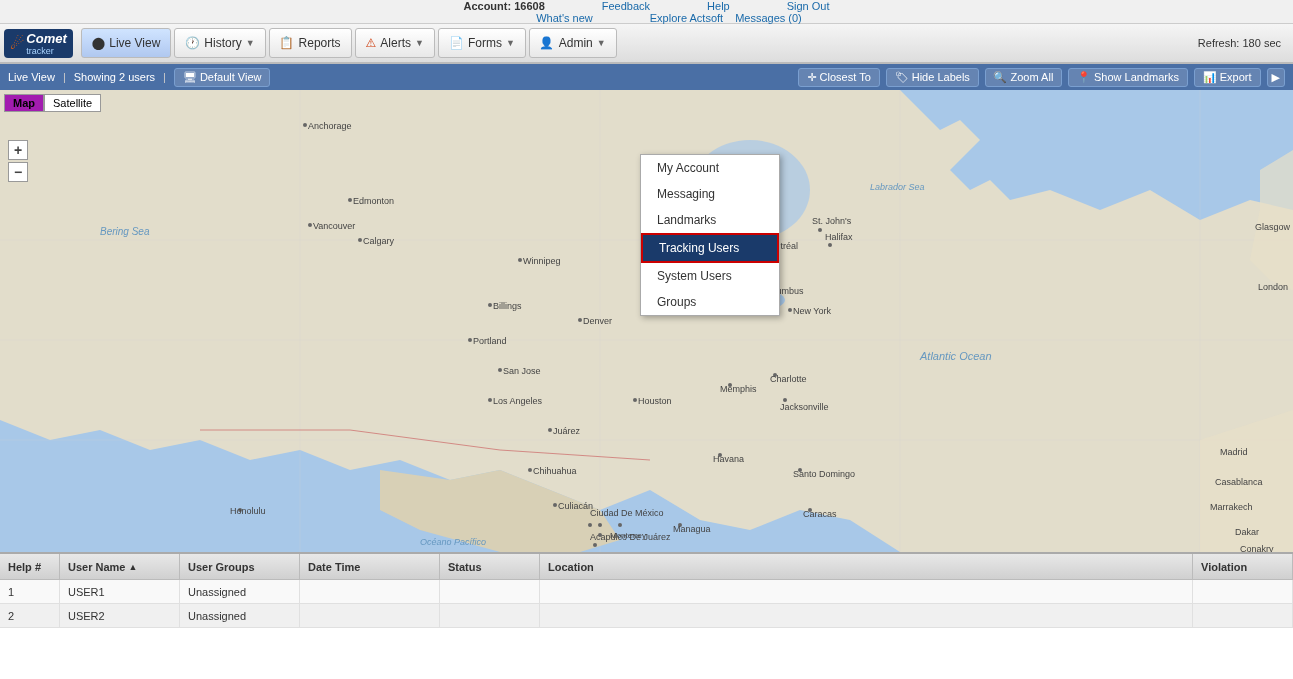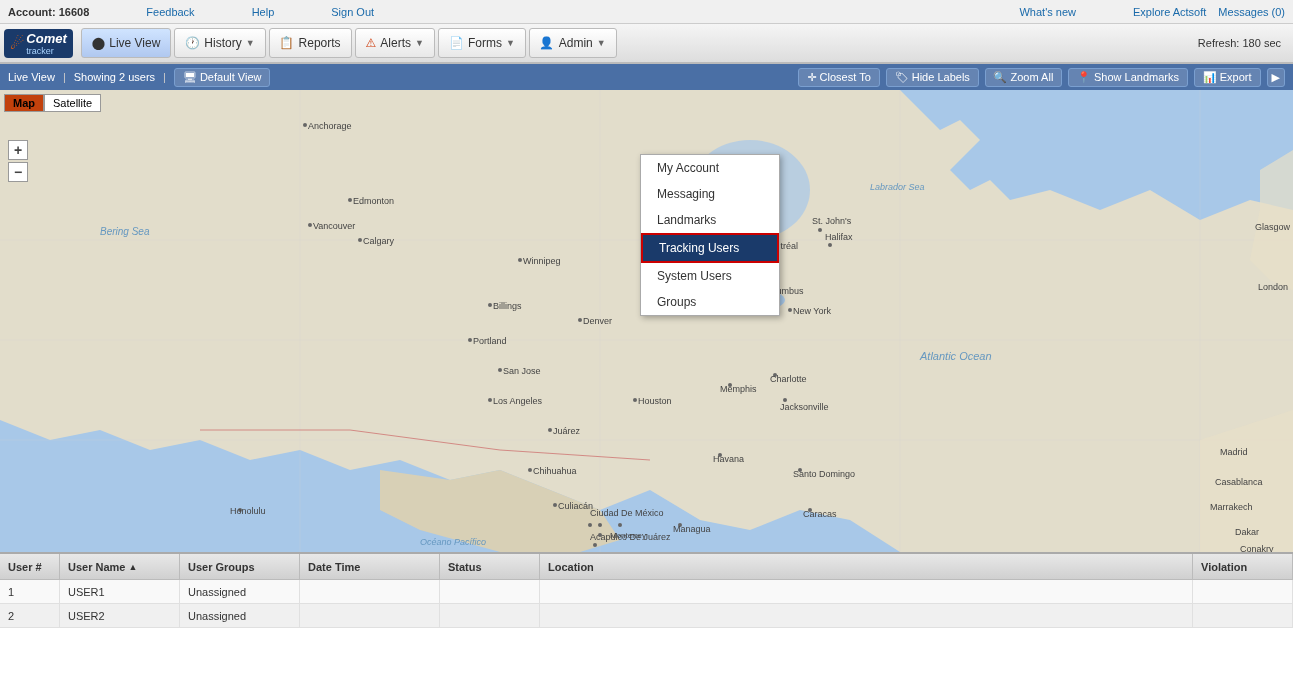--- a/index.html
+++ b/index.html
@@ -7,20 +7,21 @@
 
     
     #top-bar {
       background: #f0f0f0;
       border-bottom: 1px solid #ccc;
       height: 24px;
       display: flex;
       align-items: center;
       padding: 0 8px;
       justify-content: space-between;
+      flex-direction: column;
     }
     #top-bar-left { display: flex; gap: 12px; align-items: center; font-size: 11px; color: #333; }
     #top-bar-right { display: flex; gap: 12px; align-items: flex-end; font-size: 11px; color: #1a6aaa; }
     #top-bar a { color: #1a6aaa; text-decoration: none; font-size: 11px; margin-left: 45px; }
     #top-bar-left span { color: #333; font-weight: bold; }
 
     
     #nav-bar {
       background: linear-gradient(to bottom, #f5f5f5, #ddd);
       border-bottom: 2px solid #bbb;
@@ -113,21 +114,21 @@
       gap: 0;
       padding: 4px;
     }
     .map-tab {
       padding: 2px 8px;
       border: 1px solid #999;
       cursor: pointer;
       font-size: 11px;
       background: #fff;
     }
-    .map-tab.active { background: #c2410c; font-weight: bold; }
+    .map-tab.active { background: #a21caf; font-weight: bold; }
 
     
     #map-svg {
       width: 100%;
       height: 100%;
     }
 
     
     #map-controls {
       position: absolute;
@@ -470,21 +471,21 @@
     <div class="dropdown-item">Landmarks</div>
     <div class="dropdown-item highlighted">Tracking Users</div>
     <div class="dropdown-item">System Users</div>
     <div class="dropdown-item">Groups</div>
   </div>
 </div>
 
 <div id="table-area">
   <div id="table-header">
     <div class="th col-num">
-      <span>User #</span>
+      <span>Help #</span>
     </div>
     <div class="th col-username">
       <span>User Name</span>
       <span class="th-sort">▲</span>
     </div>
     <div class="th col-usergroups">
       <span>User Groups</span>
     </div>
     <div class="th col-datetime">
       <span>Date Time</span>

